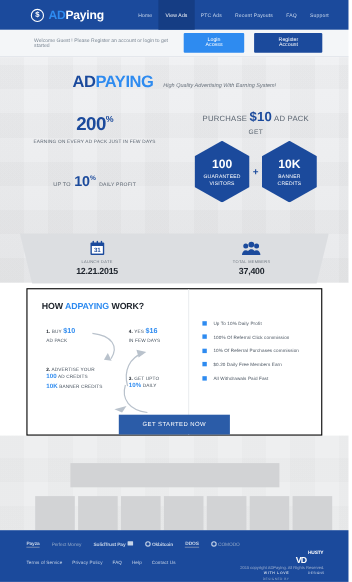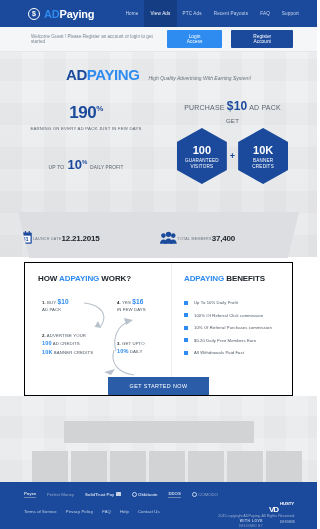--- a/index.html
+++ b/index.html
@@ -96,21 +96,21 @@
   .hex-l2 { font-size: 4.6px; margin-top: 1px; letter-spacing: 0.2px; }
   .hex-plus { font-size: 9px; color: #1b4a9c; font-weight: bold; }
 
   
   .statsbar {
     position: absolute; left: 18px; right: 18px; top: 160px; height: 46px;
     background: #dcdee1;
     clip-path: polygon(0 0, 100% 0, 96% 100%, 4% 100%);
     display: flex;
   }
-  .stat { flex: 1; display: flex; flex-direction: row; align-items: center; padding-top: 5px; }
+  .stat { flex: 1; display: flex; flex-direction: column; align-items: center; padding-top: 5px; }
   .stat-icon { height: 16px; display: flex; align-items: center; color: #1b4a9c; }
   .stat-label { font-size: 3.6px; color: #6a737d; letter-spacing: 0.3px; margin-top: 3px; }
   .stat-value { font-size: 8px; font-weight: bold; color: #20262e; margin-top: 2px; letter-spacing: -0.2px; }
 
   
   .card {
     position: absolute; left: 24px; top: 262px; width: 269px; height: 134px;
     background: #ffffff; border: 1px solid #000000;
   }
   .card-cols { display: flex; height: 100%; }
@@ -214,21 +214,21 @@
   </div>
 
   <div class="hero">
     <div class="hero-title-row">
       <div class="hero-brand"><span class="hb-ad">AD</span><span class="hb-paying">PAYING</span></div>
       <div class="hero-tag">High Quality Advertising With Earning System!</div>
     </div>
 
     <div class="hero-cols">
       <div class="hero-left">
-        <div class="big160"><span>190</span><sup>%</sup></div>
+        <div class="big160"><span>200</span><sup>%</sup></div>
         <div class="sub160">EARNING ON EVERY AD PACK JUST IN FEW DAYS</div>
         <div class="daily-row">
           <span class="daily-lead">UP TO</span>
           <span class="daily-num"><span>10</span><sup>%</sup></span>
           <span class="daily-tail">DAILY PROFIT</span>
         </div>
       </div>
 
       <div class="hero-right">
         <div class="purchase-line"><span>PURCHASE</span> <span class="amt">$10</span> <span>AD PACK</span></div>
@@ -323,21 +323,20 @@
             <span class="blue-sm">10%</span><span> DAILY</span>
           </div>
           <div class="step s4">
             <span class="n">4.</span><span> YES </span><span class="blue">$16</span><br>
             <span>IN FEW DAYS</span>
           </div>
         </div>
       </div>
 
       <div class="col-right">
-        <div class="sec-title2"><span class="hl">ADPAYING</span><span> BENEFITS</span></div>
         <div class="benefits">
           <div class="ben">
               <span class="ben-sq"></span>
               <span class="ben-tx">Up To 10% Daily Profit</span>
             </div>
           <div class="ben">
               <span class="ben-sq"></span>
               <span class="ben-tx">100% Of Referral Click commission</span>
             </div>
           <div class="ben">

